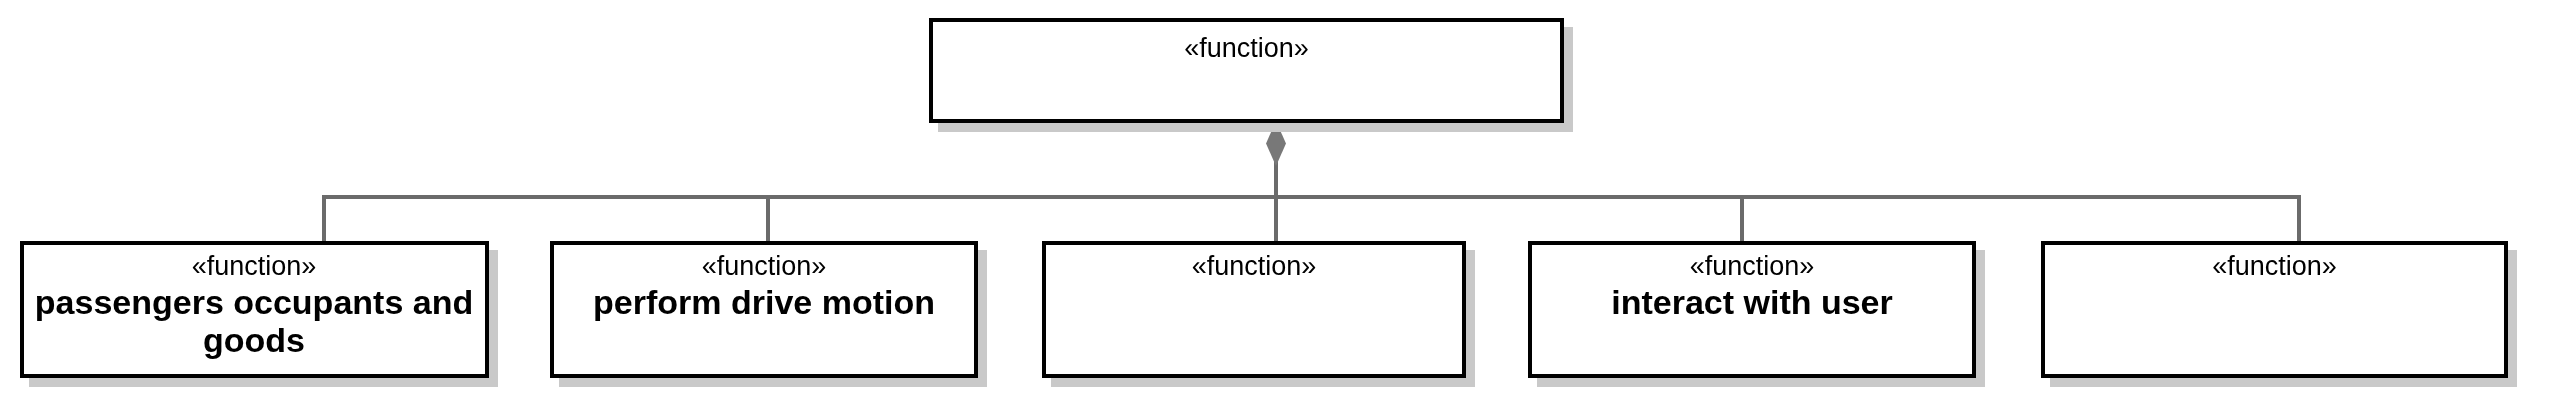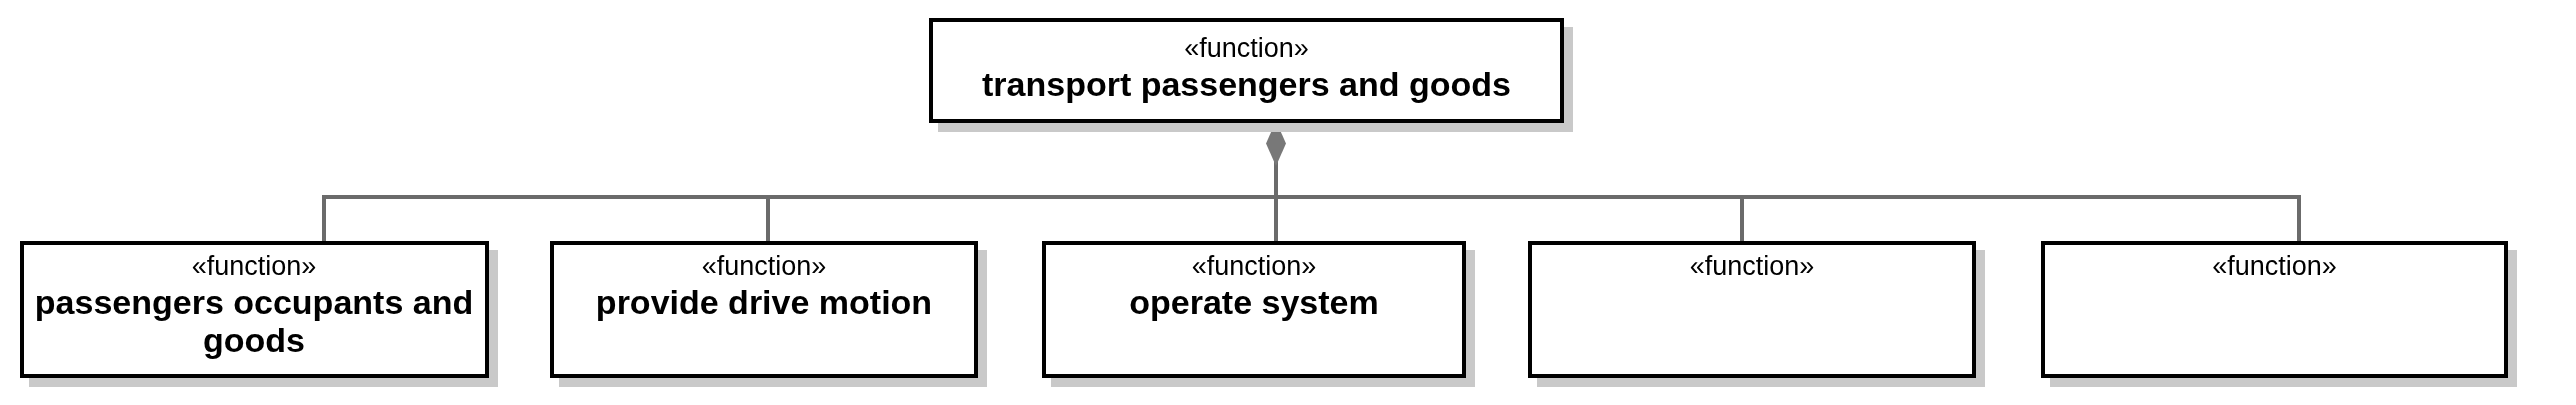--- a/index.html
+++ b/index.html
@@ -73,40 +73,39 @@
   <div class="cline" id="bus-line"></div>
   <div class="cline" id="stub-root"></div>
   <div class="cline" id="stub-child-1"></div>
   <div class="cline" id="stub-child-2"></div>
   <div class="cline" id="stub-child-4"></div>
   <div class="cline" id="stub-child-5"></div>
   <div id="composition-diamond"></div>
 
   <div class="node" id="root-node">
     <div class="stereo">«function»</div>
-    <div class="fname">transport passengers and goods</div>
   </div>
 
   <div class="node" id="child-node-1">
     <div class="stereo">«function»</div>
     <div class="fname">passengers occupants and goods</div>
   </div>
 
   <div class="node" id="child-node-2">
     <div class="stereo">«function»</div>
-    <div class="fname">provide drive motion</div>
+    <div class="fname">perform drive motion</div>
   </div>
 
   <div class="node" id="child-node-3">
     <div class="stereo">«function»</div>
-    <div class="fname">operate system</div>
   </div>
 
   <div class="node" id="child-node-4">
     <div class="stereo">«function»</div>
+    <div class="fname">interact with user</div>
   </div>
 
   <div class="node" id="child-node-5">
     <div class="stereo">«function»</div>
   </div>
 
 </div>
 
 
 </body></html>

